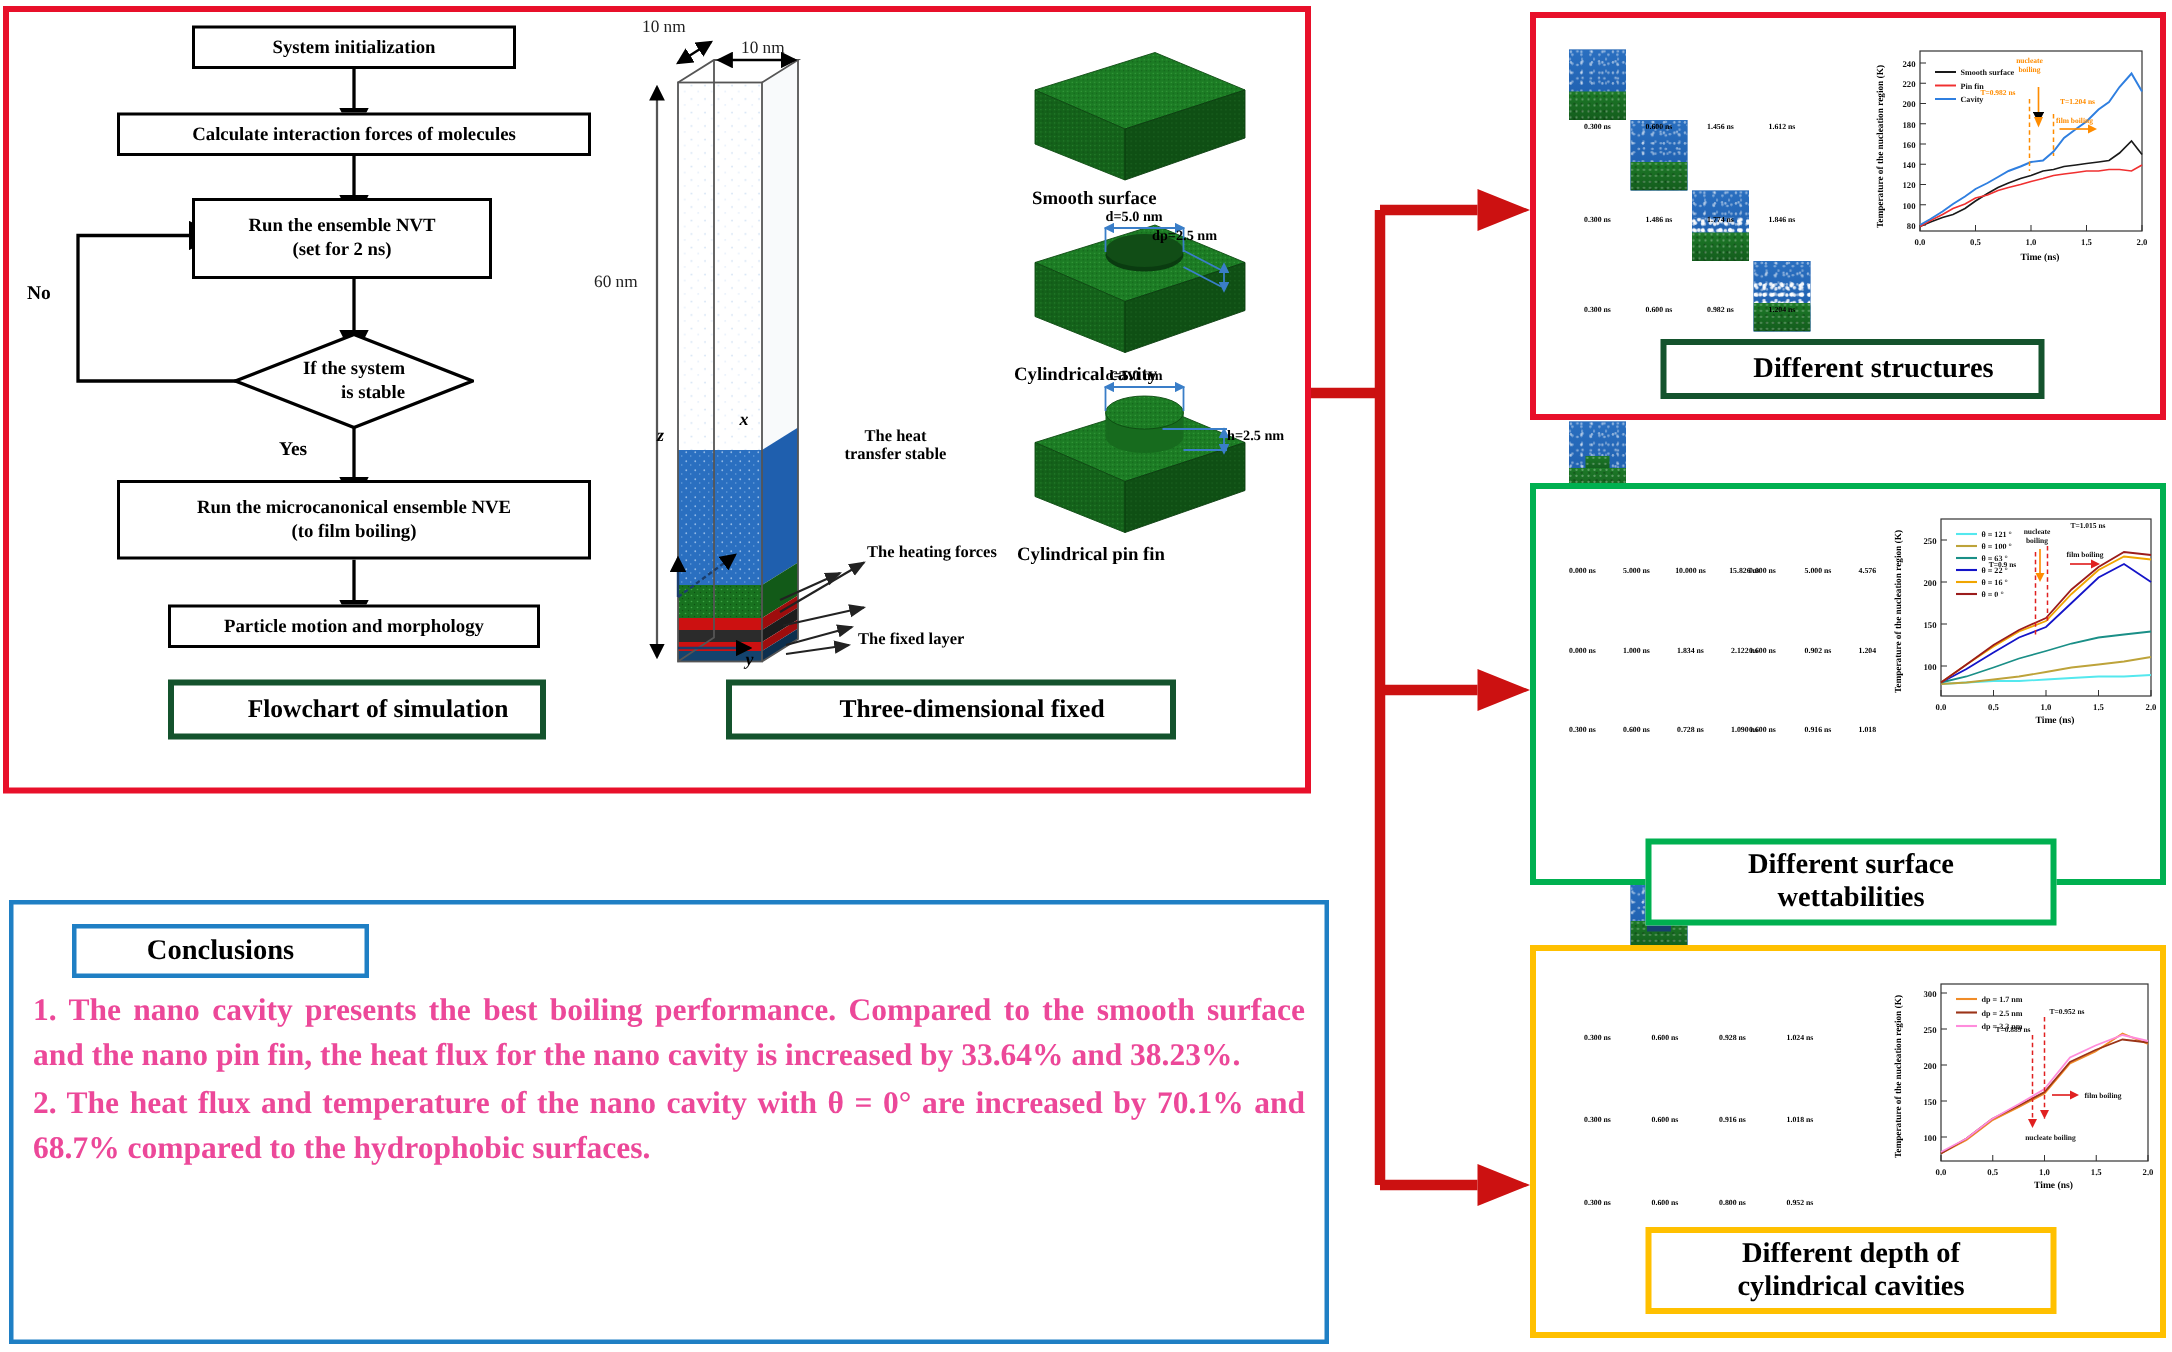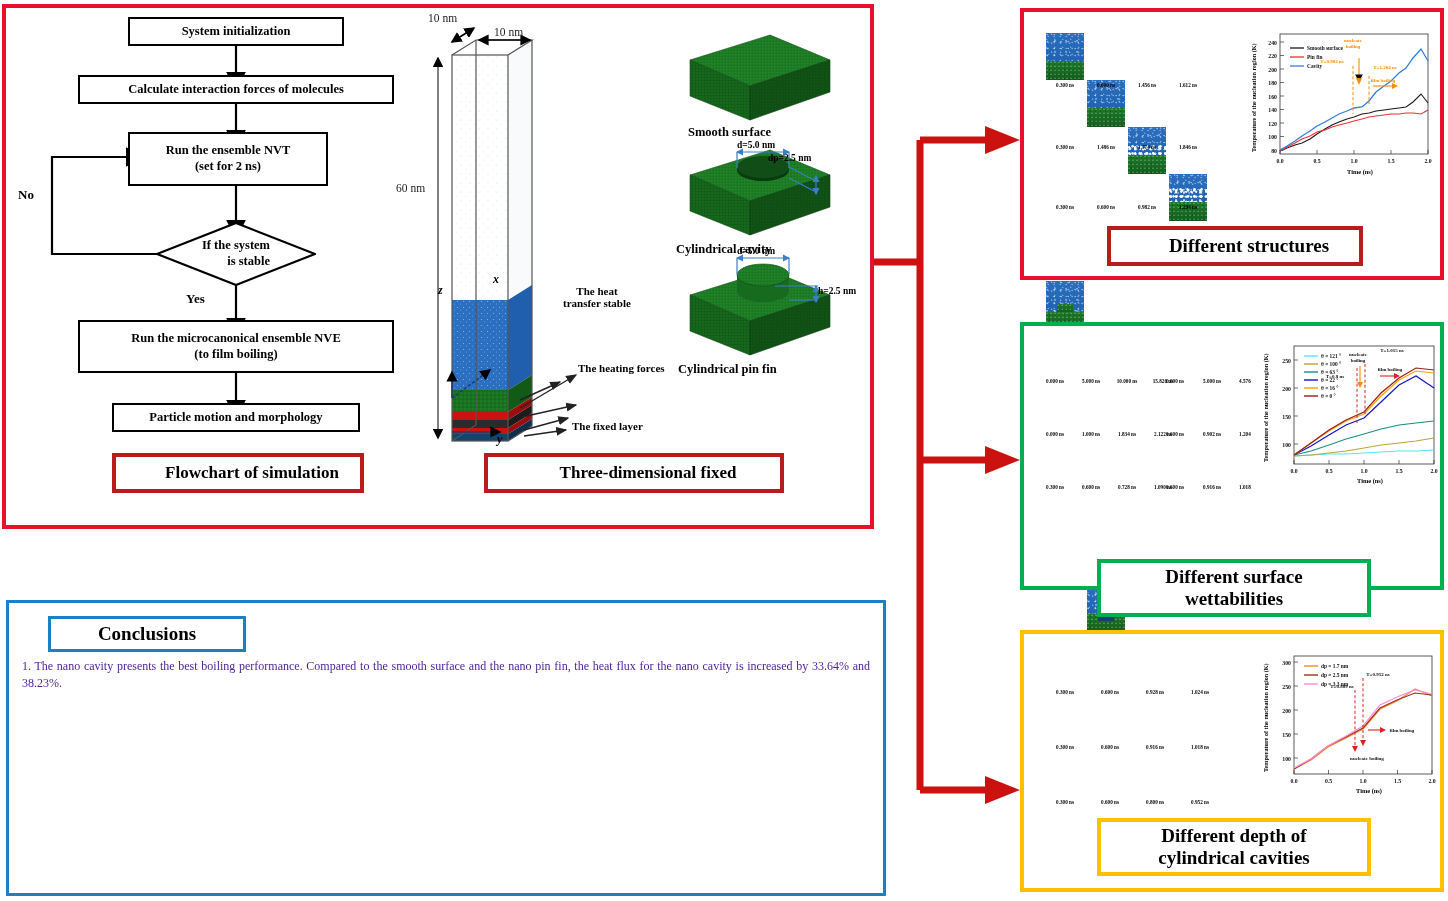--- a/index.html
+++ b/index.html
@@ -21,21 +21,21 @@
 
   
   .caption {
     position:absolute;
     display:flex; align-items:center; justify-content:center;
     text-align:center;
     font-weight:bold;
     background:#fff;
     line-height:1.15;
   }
-  .cap-red    { border:4px solid #b91c1c;padding-left:28px; }
+  .cap-red    { border:4px solid #14532d;padding-left:28px; }
   .cap-green  { border:4px solid #00b050; }
   .cap-yellow { border:4px solid #ffc000; }
   .cap-blue   { border:3px solid #1f7fc4; }
 
   
   .fc-box {
     position:absolute;
     border:2px solid #000;
     background:#fff;
     display:flex; align-items:center; justify-content:center;
@@ -114,25 +114,25 @@
     font-size:6.2px; font-weight:bold; white-space:nowrap;
   }
   .plot-xlab { position:absolute; font-size:6.4px; font-weight:bold; text-align:center; width:100%; }
   .tick { font-size:5.8px; font-weight:bold; }
   .legtxt { font-size:5.4px; font-weight:bold; }
   .anntxt { font-size:5px; font-weight:bold; }
 
   
   .concl-body {
     position:absolute;
-    font-weight:normal;
-    font-size:12px;
+    font-weight:bold;
+    font-size:21px;
     line-height:1.45;
     text-align:justify;
-    color:#4c1d95;
+    color:#ec4899;
   }
   .concl-body p { margin:0 0 1px 0; }
 
   
   .connectors { position:absolute; left:0; top:0; pointer-events:none; }
 </style>
 </head>
 <body>
 
 <svg class="connectors" width="1448" height="901">
@@ -380,20 +380,21 @@
 </div>
 
 <div class="panel panel-blue" style="left:6px; top:600px; width:880px; height:296px;"></div>
 
 <div class="caption cap-blue" style="left:48px; top:616px; width:198px; height:36px; font-size:19px; font-weight:bold;">
   <span>Conclusions</span>
 </div>
 
 <div class="concl-body" style="left:22px; top:658px; width:848px;">
   <p>1. The nano cavity presents the best boiling performance. Compared to the smooth surface and the nano pin  fin, the heat flux for the nano cavity is increased by 33.64% and 38.23%.</p>
+  <p>2. The heat flux and temperature of the nano cavity with θ = 0° are increased by 70.1% and  68.7% compared to the hydrophobic surfaces.</p>
 </div>
 
 <div class="panel panel-red" style="left:1020px; top:8px; width:424px; height:272px;"></div>
 
 <div class="tile" style="left:1046px; top:33px; width:38px; height:47px;">
   <div class="liquid"></div>
     <div class="solid" style="height:19px;"></div>
 </div>
 <div class="tile" style="left:1087px; top:33px; width:38px; height:47px;">
   <div class="liquid"></div>

